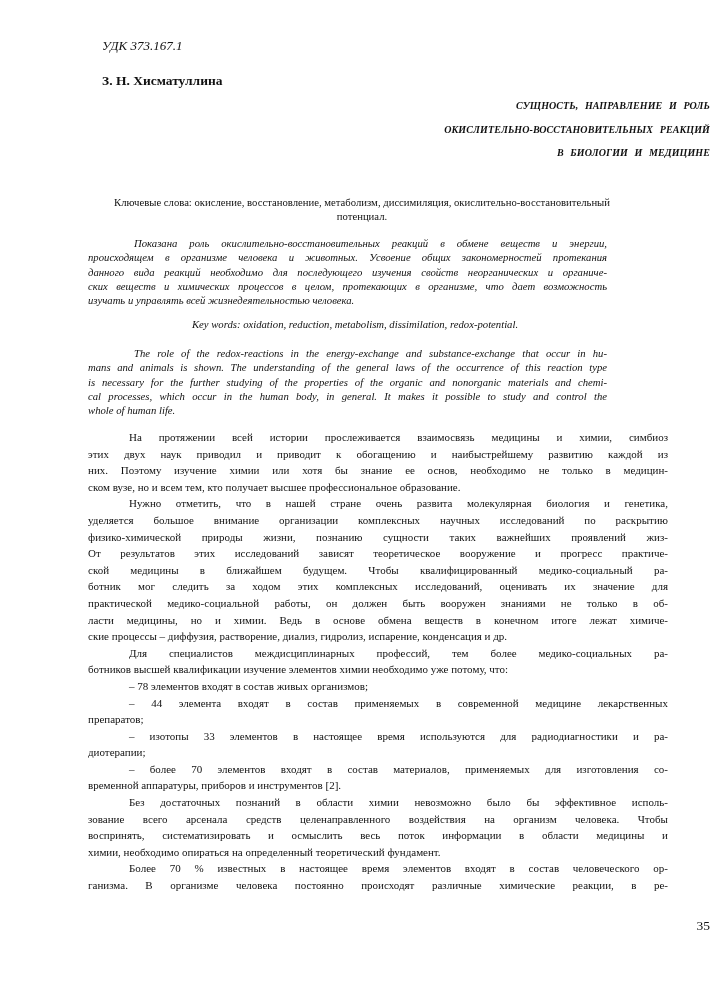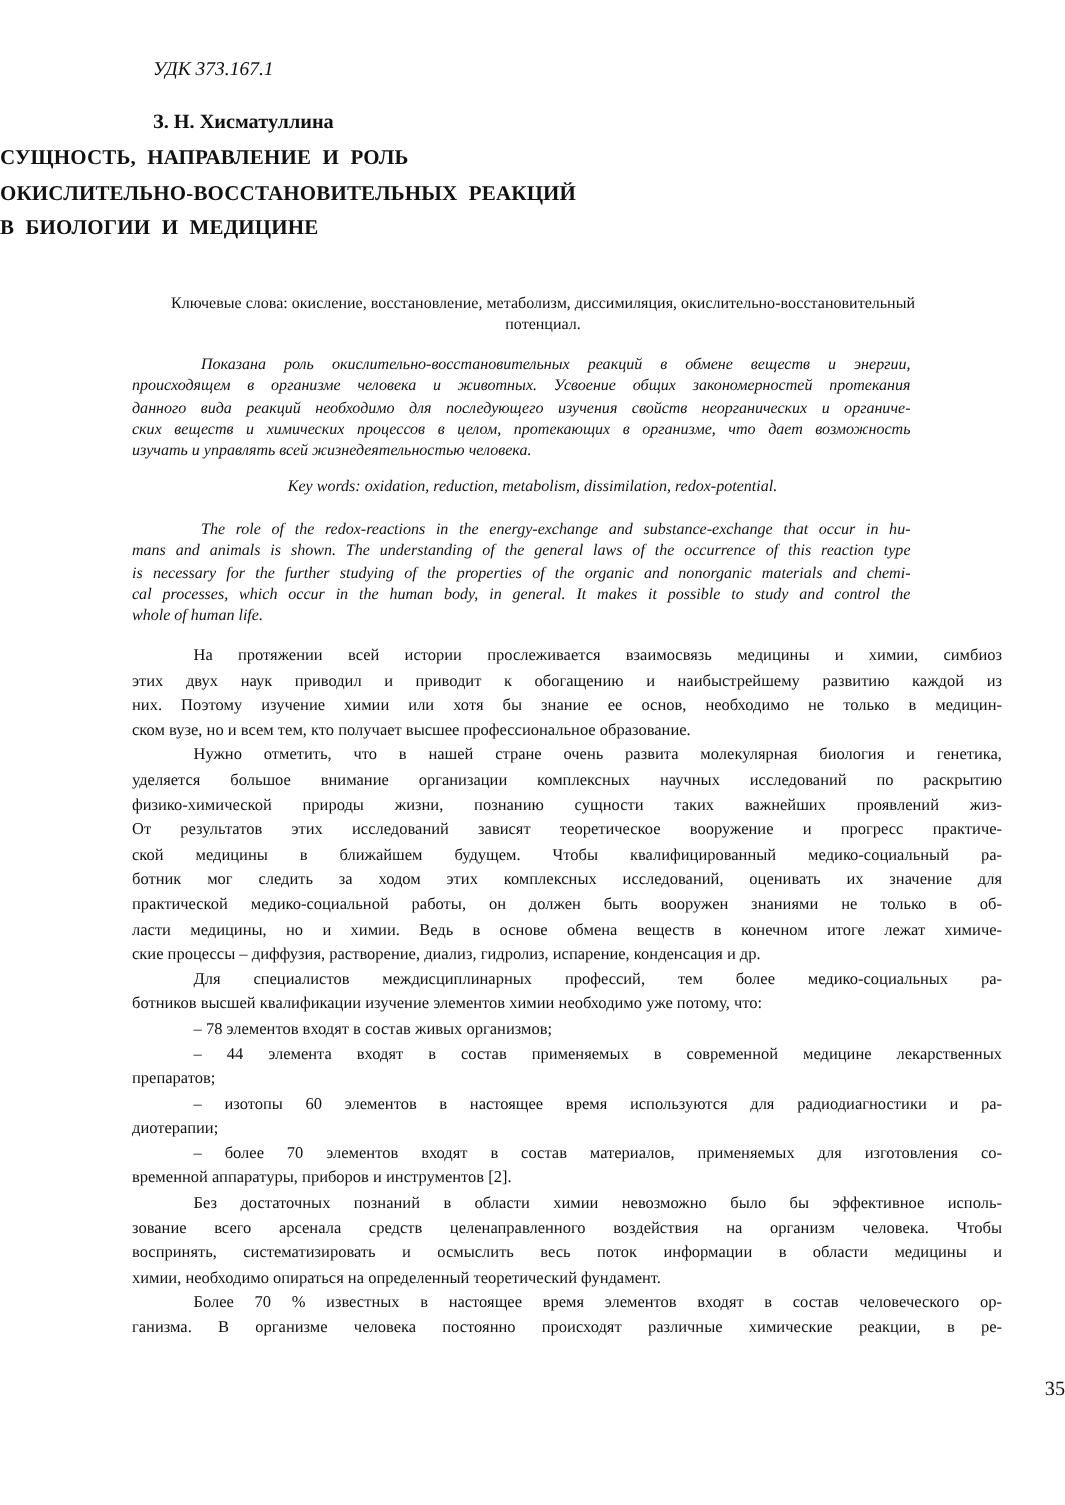--- a/index.html
+++ b/index.html
@@ -1,21 +1,21 @@
 <!DOCTYPE html>
 <html><head>
 <meta charset="utf-8">
 <style>
   html, body { margin: 0; padding: 0; background: #ffffff; }
   body { width: 710px; height: 1003px; position: relative; overflow: hidden; color: #111; }
   .page { position: absolute; left: 0; top: 0; width: 710px; height: 1003px; }
   .serif { font-family: "Liberation Serif", "DejaVu Serif", serif; }
   .udk { position: absolute; left: 102px; top: 38px; font-size: 13px; font-style: italic; }
   .author { position: absolute; left: 102px; top: 73px; font-size: 13.5px; font-weight: bold; }
-  .title { position: absolute; left: 0; width: 710px; text-align: left; top: 94px; font-size: 14px; font-weight: bold; line-height: 23.5px; letter-spacing: 0.1px; word-spacing: 4px; }
+  .title { position: absolute; left: 0; width: 710px; text-align: right; top: 94px; font-size: 10px; font-weight: bold; line-height: 23.5px; letter-spacing: 0.1px; word-spacing: 4px; font-style: italic; }
   .title div { white-space: nowrap; }
   .kw-ru { position: absolute; left: 62px; width: 600px; top: 195px; text-align: center; font-size: 10.7px; line-height: 14px; }
   .abs { position: absolute; left: 88px; width: 519px; font-size: 10.7px; font-style: italic; line-height: 14.3px; text-align: justify; }
   .abs-ru { top: 236px; }
   .abs-en { top: 346px; }
   .kw-en { position: absolute; left: 0; width: 710px; top: 318px; text-align: center; font-size: 10.7px; font-style: italic; }
   .abs .line { display: block; text-align: justify; text-align-last: justify; white-space: nowrap; }
   .abs .line.last { text-align-last: left; }
   .abs .line.indent { padding-left: 46px; }
   .body { position: absolute; left: 59px; width: 580px; top: 429px; font-size: 11px; line-height: 16.6px; margin-left: 29px; }
@@ -72,21 +72,21 @@
       <span class="line">ской медицины в ближайшем будущем. Чтобы квалифицированный медико-социальный ра-</span>
       <span class="line">ботник мог следить за ходом этих комплексных исследований, оценивать их значение для</span>
       <span class="line">практической медико-социальной работы, он должен быть вооружен знаниями не только в об-</span>
       <span class="line">ласти медицины, но и химии. Ведь в основе обмена веществ в конечном итоге лежат химиче-</span>
       <span class="line last">ские процессы – диффузия, растворение, диализ, гидролиз, испарение, конденсация и др.</span>
       <span class="line indent">Для специалистов междисциплинарных профессий, тем более медико-социальных ра-</span>
       <span class="line last">ботников высшей квалификации изучение элементов химии необходимо уже потому, что:</span>
       <span class="line indent last">–  78 элементов входят в состав живых организмов;</span>
       <span class="line indent">–  44 элемента входят в состав применяемых в современной медицине лекарственных</span>
       <span class="line last">препаратов;</span>
-      <span class="line indent">–  изотопы 60 элементов в настоящее время используются для радиодиагностики и ра-</span>
+      <span class="line indent">–  изотопы 33 элементов в настоящее время используются для радиодиагностики и ра-</span>
       <span class="line last">диотерапии;</span>
       <span class="line indent">–  более 70 элементов входят в состав материалов, применяемых для изготовления со-</span>
       <span class="line last">временной аппаратуры, приборов и инструментов [2].</span>
       <span class="line indent">Без достаточных познаний в области химии невозможно было бы эффективное исполь-</span>
       <span class="line">зование всего арсенала средств целенаправленного воздействия на организм человека. Чтобы</span>
       <span class="line">воспринять, систематизировать и осмыслить весь поток информации в области медицины и</span>
       <span class="line last">химии, необходимо опираться на определенный теоретический фундамент.</span>
       <span class="line indent">Более 70 % известных в настоящее время элементов входят в состав человеческого ор-</span>
       <span class="line">ганизма. В организме человека постоянно происходят различные химические реакции, в ре-</span>
     </div>

